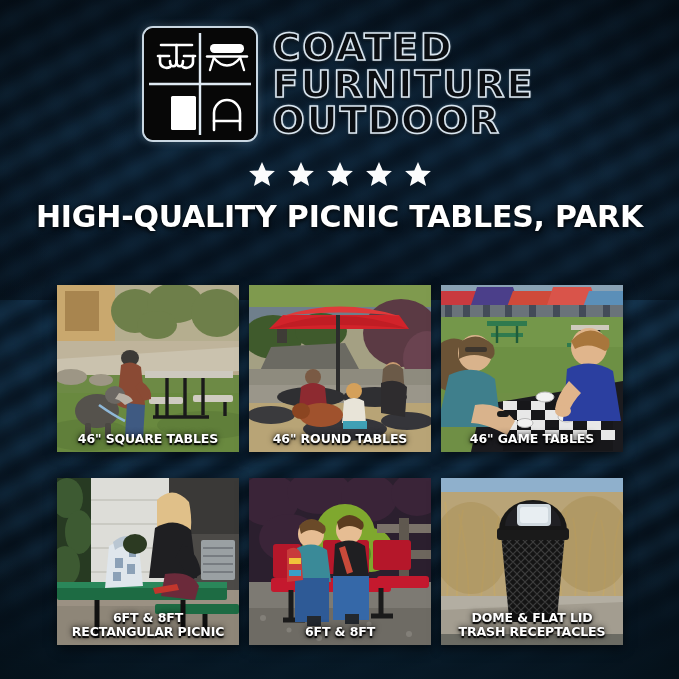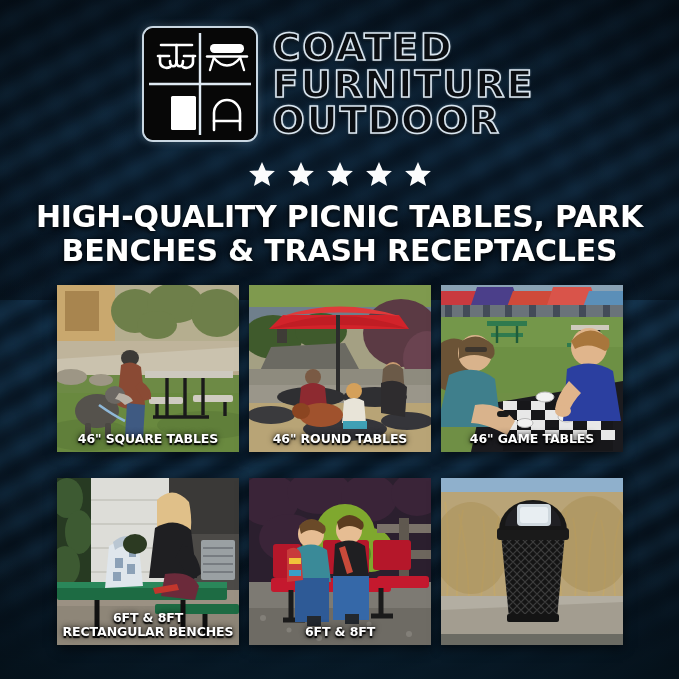--- a/index.html
+++ b/index.html
@@ -286,21 +286,20 @@
         </span>
       <span class="star">
           <svg viewBox="0 0 24 24">
             <path d="M12 1.6l3.1 7.0 7.6.6-5.8 5.0 1.8 7.4L12 17.6 5.3 21.6l1.8-7.4L1.3 9.2l7.6-.6z" fill="#fbfcfd"></path>
           </svg>
         </span>
     </div>
 
     <div class="headline">
       <span class="headline-line">HIGH-QUALITY PICNIC TABLES, PARK</span>
-      <span class="headline-line">BENCHES &amp; TRASH RECEPTACLES</span>
     </div>
 
     <div class="grid">
 
       <div class="card">
         <div class="card-photo">
           <svg viewBox="0 0 182 167" preserveAspectRatio="none" xmlns="http://www.w3.org/2000/svg">
             <rect width="182" height="167" fill="#b9a98c"></rect>
             <rect x="0" y="0" width="182" height="62" fill="#cfc0a2"></rect>
             <rect x="0" y="0" width="58" height="58" fill="#c9a86e"></rect>
@@ -572,21 +571,21 @@
                   <rect x="72" y="70" width="7" height="9"></rect>
               </g>
               <path d="M56 64 q14 -12 26 0 l-2 8 q-12 -8 -22 0 z" fill="#b9c6d2"></path>
             </g>
             <ellipse cx="78" cy="66" rx="12" ry="10" fill="#2c3a22"></ellipse>
             <path d="M96 110 l24 -4 l2 6 l-24 4 z" fill="#c2362c"></path>
           </svg>
         </div>
         <div class="card-label">
           <span>6FT &amp; 8FT</span>
-          <span class="l2">RECTANGULAR BENCHES</span>
+          <span class="l2">RECTANGULAR PICNIC</span>
         </div>
       </div>
 
       <div class="card">
         <div class="card-photo">
           <svg viewBox="0 0 182 167" preserveAspectRatio="none" xmlns="http://www.w3.org/2000/svg">
             <rect width="182" height="167" fill="#6b6a62"></rect>
 
             <rect x="0" y="0" width="182" height="110" fill="#2b1f2e"></rect>
             <g fill="#3a2438">
@@ -701,17 +700,21 @@
             <path d="M60 56 L124 56 L116 140 L68 140 Z" fill="url(#mesh6)"></path>
             <rect x="56" y="50" width="72" height="12" rx="3" fill="#1a1a1a"></rect>
             <rect x="66" y="136" width="52" height="8" rx="2" fill="#141414"></rect>
 
             <path d="M58 52 A34 30 0 0 1 126 52 Z" fill="#171717"></path>
             <path d="M64 48 A28 24 0 0 1 120 48 Z" fill="#202024"></path>
             <rect x="76" y="26" width="34" height="22" rx="4" fill="#cfd8de"></rect>
             <rect x="79" y="29" width="28" height="16" rx="3" fill="#e8eef2"></rect>
           </svg>
         </div>
+        <div class="card-label">
+          <span>DOME &amp; FLAT LID</span>
+          <span class="l2">TRASH RECEPTACLES</span>
+        </div>
       </div>
 
     </div>
   </div>
 </div>
 
 </body></html>

